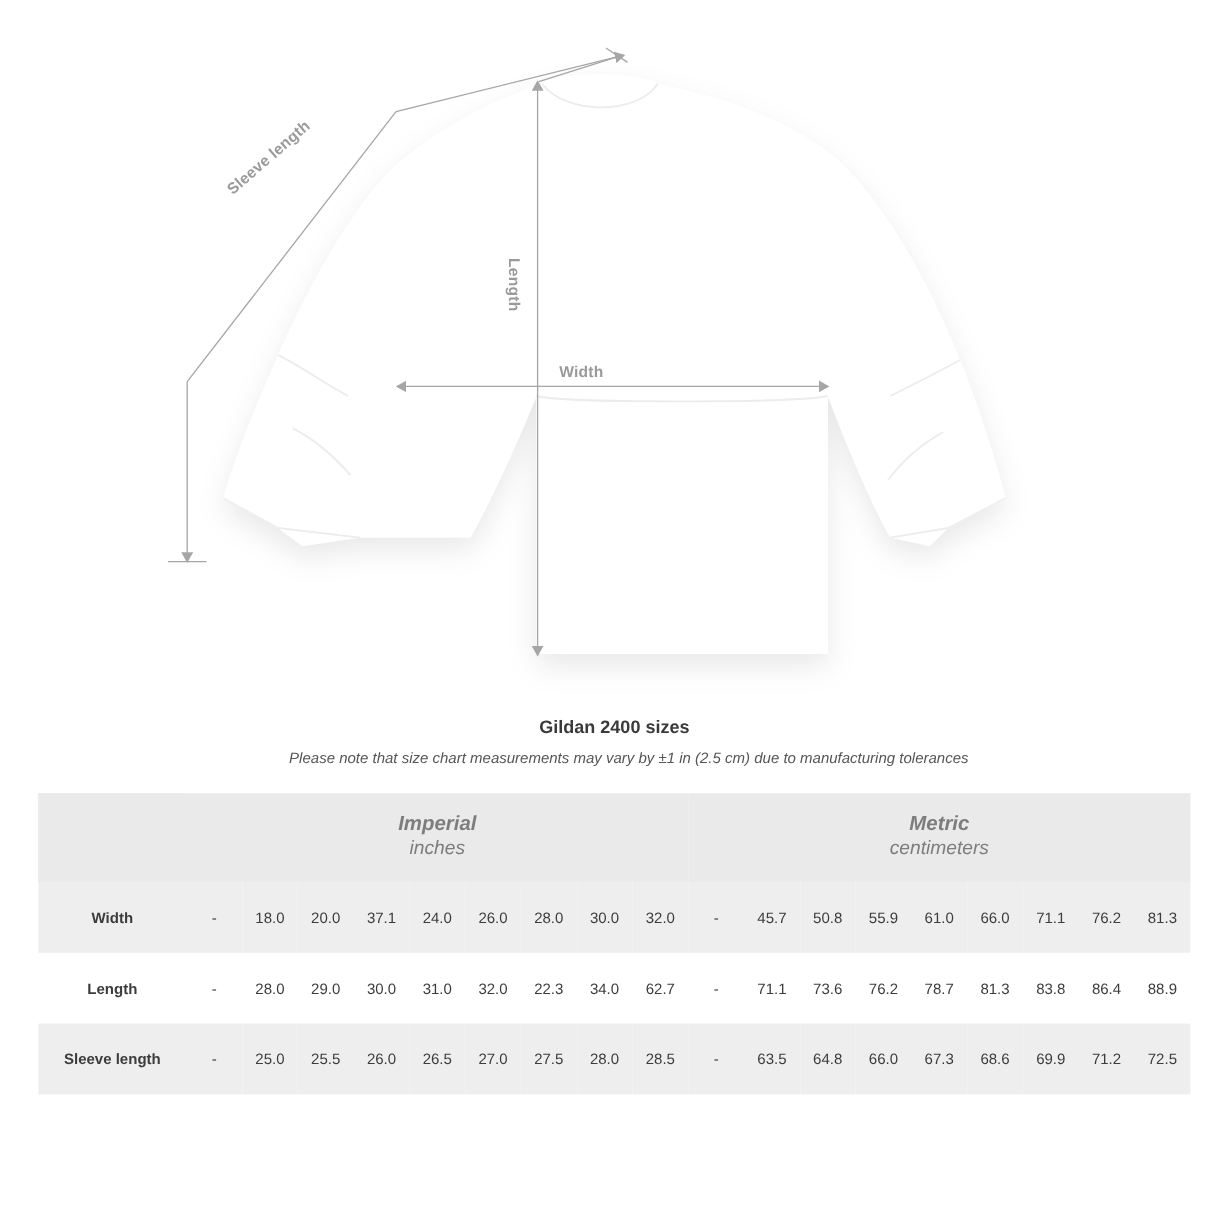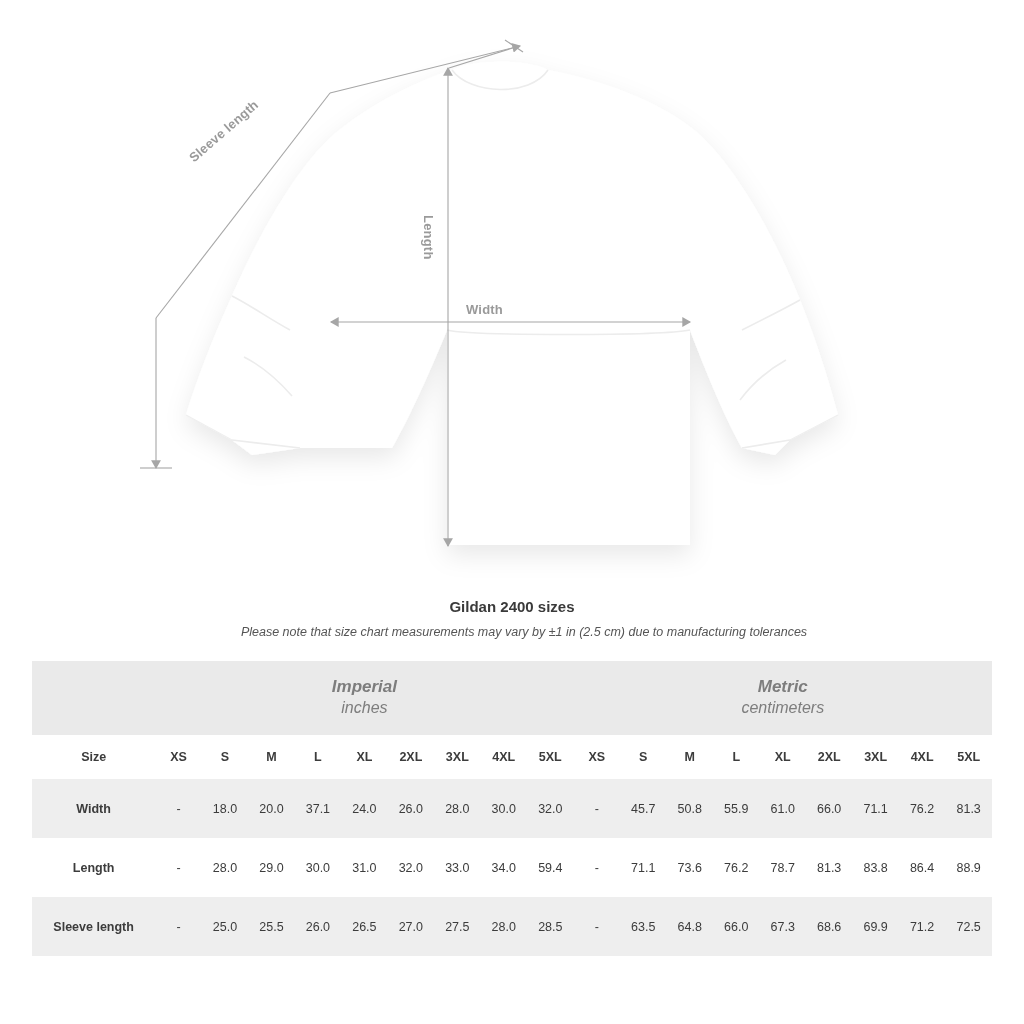--- a/index.html
+++ b/index.html
@@ -236,41 +236,20 @@
         <td colspan="9">
           <div class="sys-name">Imperial</div>
           <div class="sys-unit">inches</div>
         </td>
         <td colspan="9">
           <div class="sys-name">Metric</div>
           <div class="sys-unit">centimeters</div>
         </td>
       </tr>
 
-      <tr class="head-row">
-        <td class="rowlabel">Size</td>
-        <td class="cell-sep">XS</td>
-        <td>S</td>
-        <td>M</td>
-        <td>L</td>
-        <td>XL</td>
-        <td>2XL</td>
-        <td>3XL</td>
-        <td>4XL</td>
-        <td>5XL</td>
-        <td class="cell-sep">XS</td>
-        <td>S</td>
-        <td>M</td>
-        <td>L</td>
-        <td>XL</td>
-        <td>2XL</td>
-        <td>3XL</td>
-        <td>4XL</td>
-        <td>5XL</td>
-      </tr>
 
       <tr class="data-row shade">
         <td class="rowlabel">Width</td>
         <td class="cell-sep">-</td>
         <td>18.0</td>
         <td>20.0</td>
         <td>37.1</td>
         <td>24.0</td>
         <td>26.0</td>
         <td>28.0</td>
@@ -288,23 +267,23 @@
       </tr>
 
       <tr class="data-row">
         <td class="rowlabel">Length</td>
         <td class="cell-sep">-</td>
         <td>28.0</td>
         <td>29.0</td>
         <td>30.0</td>
         <td>31.0</td>
         <td>32.0</td>
-        <td>33.0</td>
+        <td>22.3</td>
         <td>34.0</td>
-        <td>59.4</td>
+        <td>62.7</td>
         <td class="cell-sep">-</td>
         <td>71.1</td>
         <td>73.6</td>
         <td>76.2</td>
         <td>78.7</td>
         <td>81.3</td>
         <td>83.8</td>
         <td>86.4</td>
         <td>88.9</td>
       </tr>

